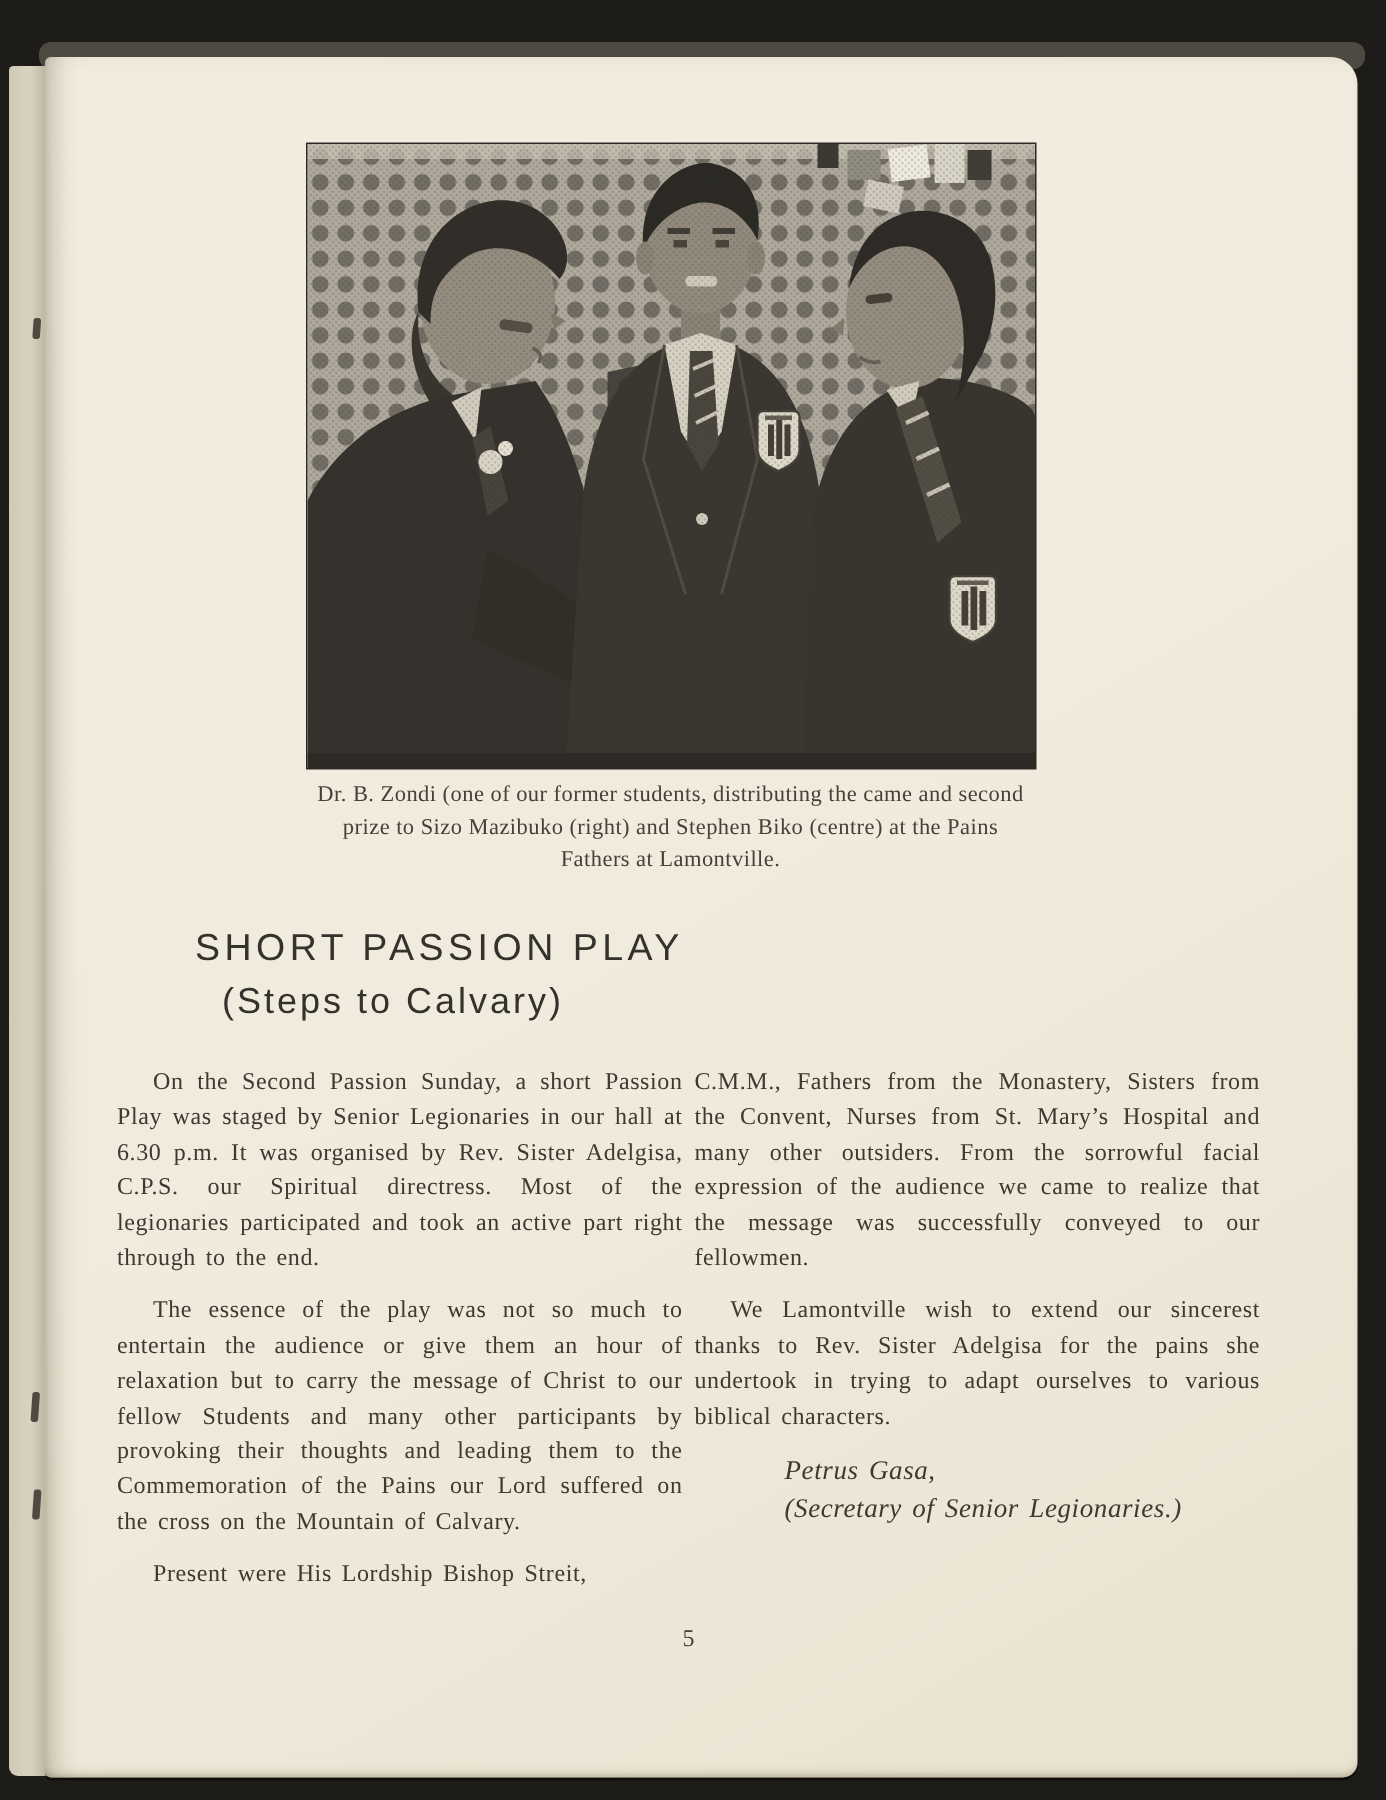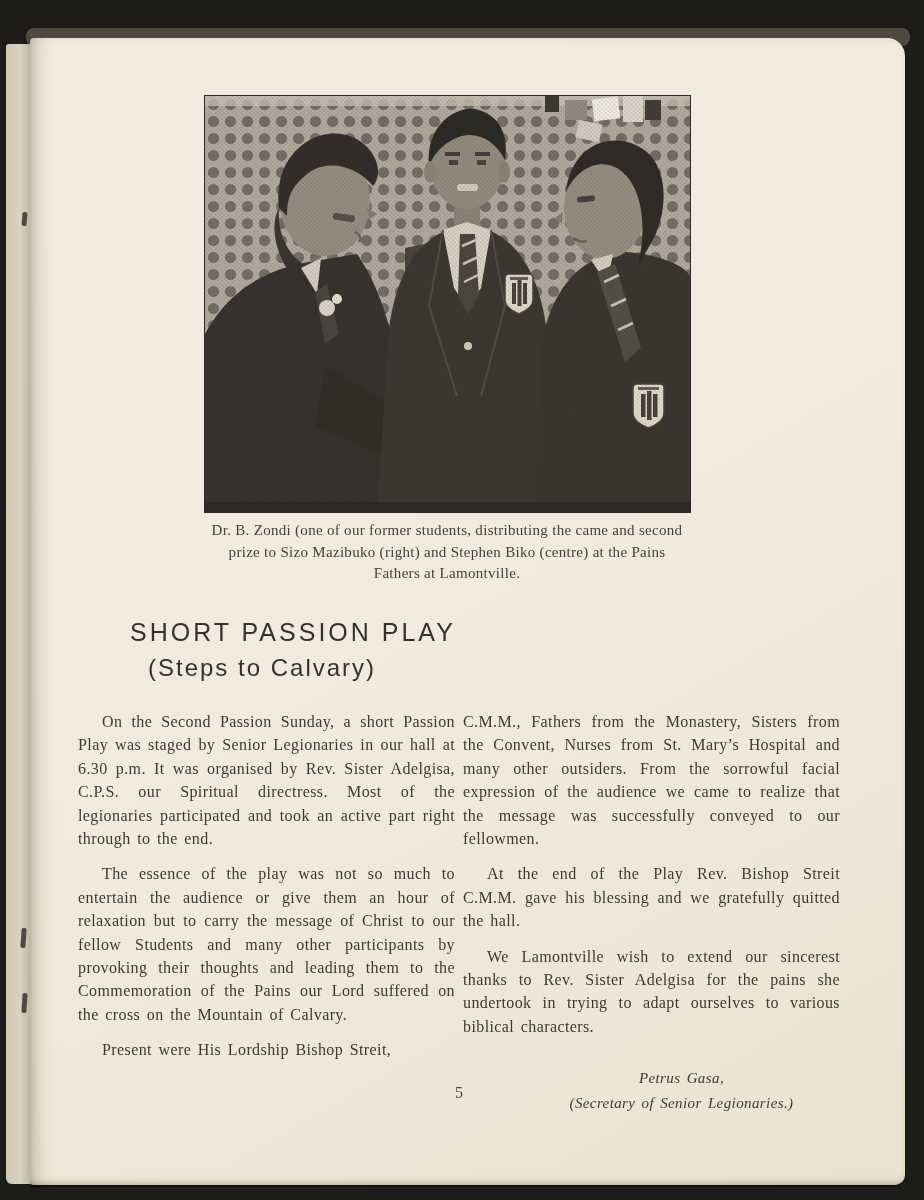--- a/index.html
+++ b/index.html
@@ -82,23 +82,22 @@
   .col p {
     margin: 12px 0 11px 0;
     font-size: 16px; line-height: 23.4px;
     text-align: justify; text-indent: 24px;
     color: #3e3a31;
     letter-spacing: 0.4px; word-spacing: 2.2px;
   }
   .col p.no-indent { text-indent: 0; }
 
   .signature {
-    margin-top: 28px; padding-left: 60px;
-    text-align: center;
-    font-style: italic; font-size: 15px; line-height: 25px;
+    margin-top: 12px; padding-left: 60px;
+    font-style: italic; font-size: 18px; line-height: 25px;
     color: #3e3a31; letter-spacing: 0.4px; word-spacing: 2px;
   }
 
   .page-number {
     position: absolute; left: 48px; top: 1046px; width: 762px;
     text-align: center;
     font-size: 16px; color: #45413a;
   }
 </style>
 </head>
@@ -237,21 +236,20 @@
     <h2 class="article-subtitle">(Steps to Calvary)</h2>
 
     <div class="columns">
       <div class="col">
         <p>On the Second Passion Sunday, a short Passion Play was staged by Senior Legionaries in our hall at 6.30 p.m.  It was organised by Rev. Sister Adelgisa, C.P.S. our Spiritual directress.  Most of the legionaries participated and took an active part right through to the end.</p>
         <p>The essence of the play was not so much to entertain the audience or give them an hour of relaxation but to carry the message of Christ to our fellow Students and many other participants by provoking their thoughts and leading them to the Commemoration of the Pains our Lord suffered on the cross on the Mountain of Calvary.</p>
         <p>Present were His Lordship Bishop Streit,</p>
       </div>
       <div class="col">
         <p class="no-indent">C.M.M., Fathers from the Monastery, Sisters from the Convent, Nurses from St. Mary’s Hospital and many other outsiders.  From the sorrowful facial expression of the audience we came to realize that the message was successfully conveyed to our fellowmen.</p>
-        <p>At the end of the Play Rev. Bishop Streit C.M.M. gave his blessing and we gratefully quitted the hall.</p>
         <p>We Lamontville wish to extend our sincerest thanks to Rev. Sister Adelgisa for the pains she undertook in trying to adapt ourselves to various biblical characters.</p>
         <div class="signature">
           <div>Petrus Gasa,</div>
           <div>(Secretary of Senior Legionaries.)</div>
         </div>
       </div>
     </div>
 
     <div class="page-number">5</div>
 

